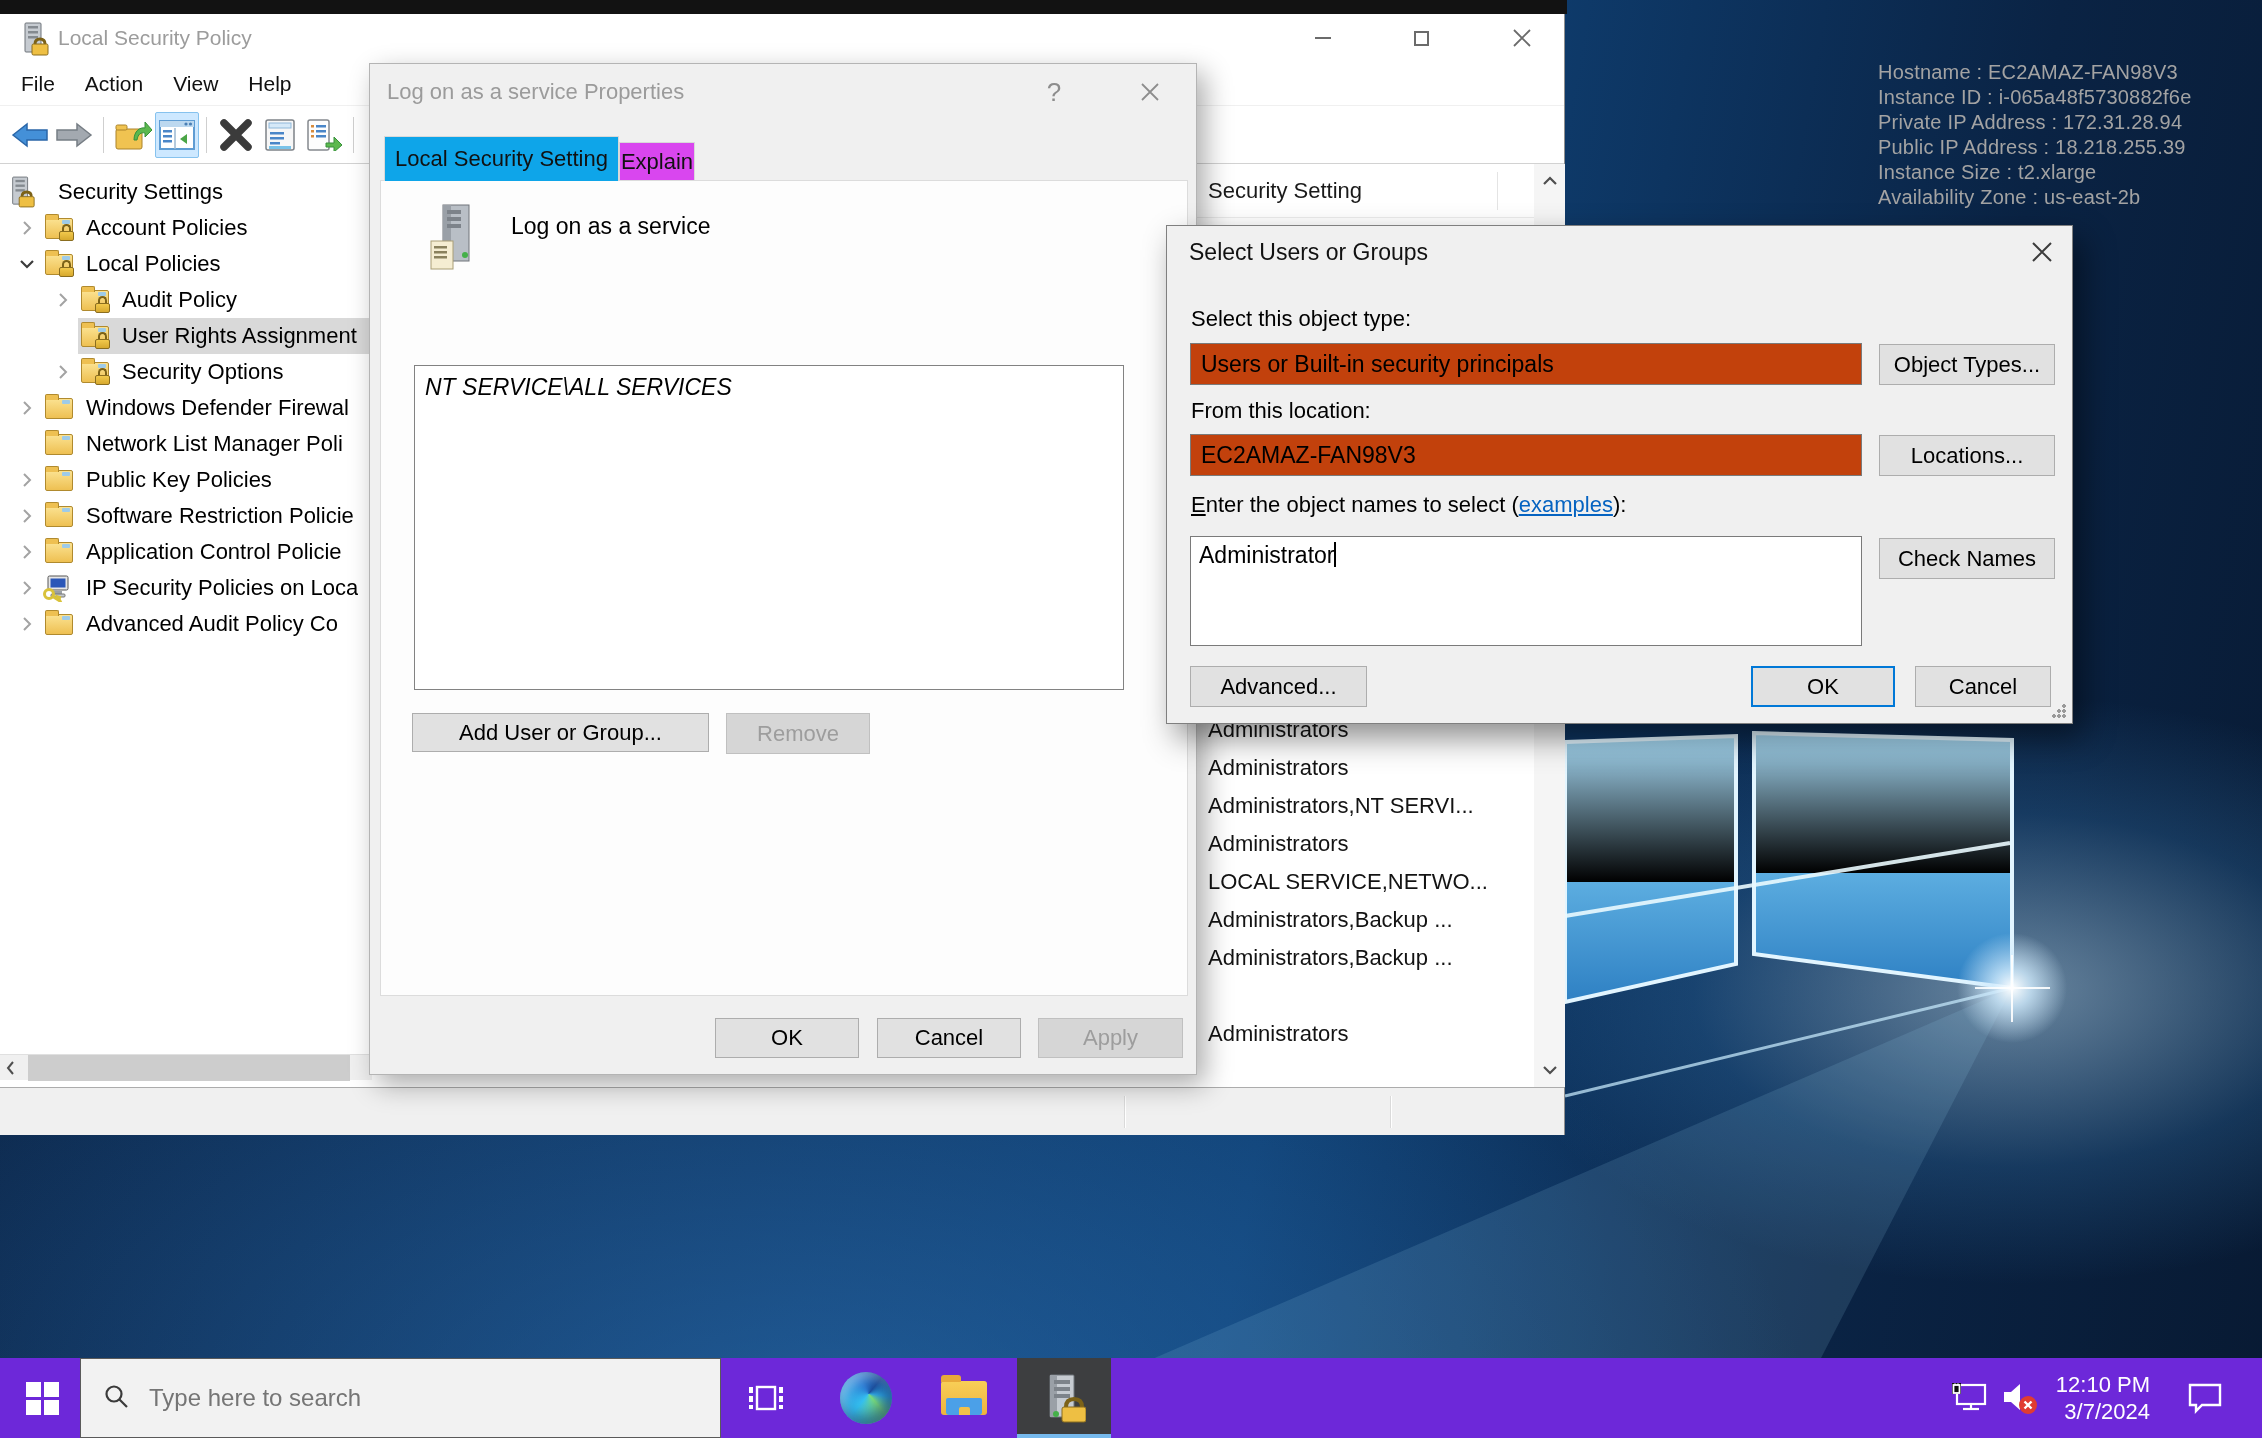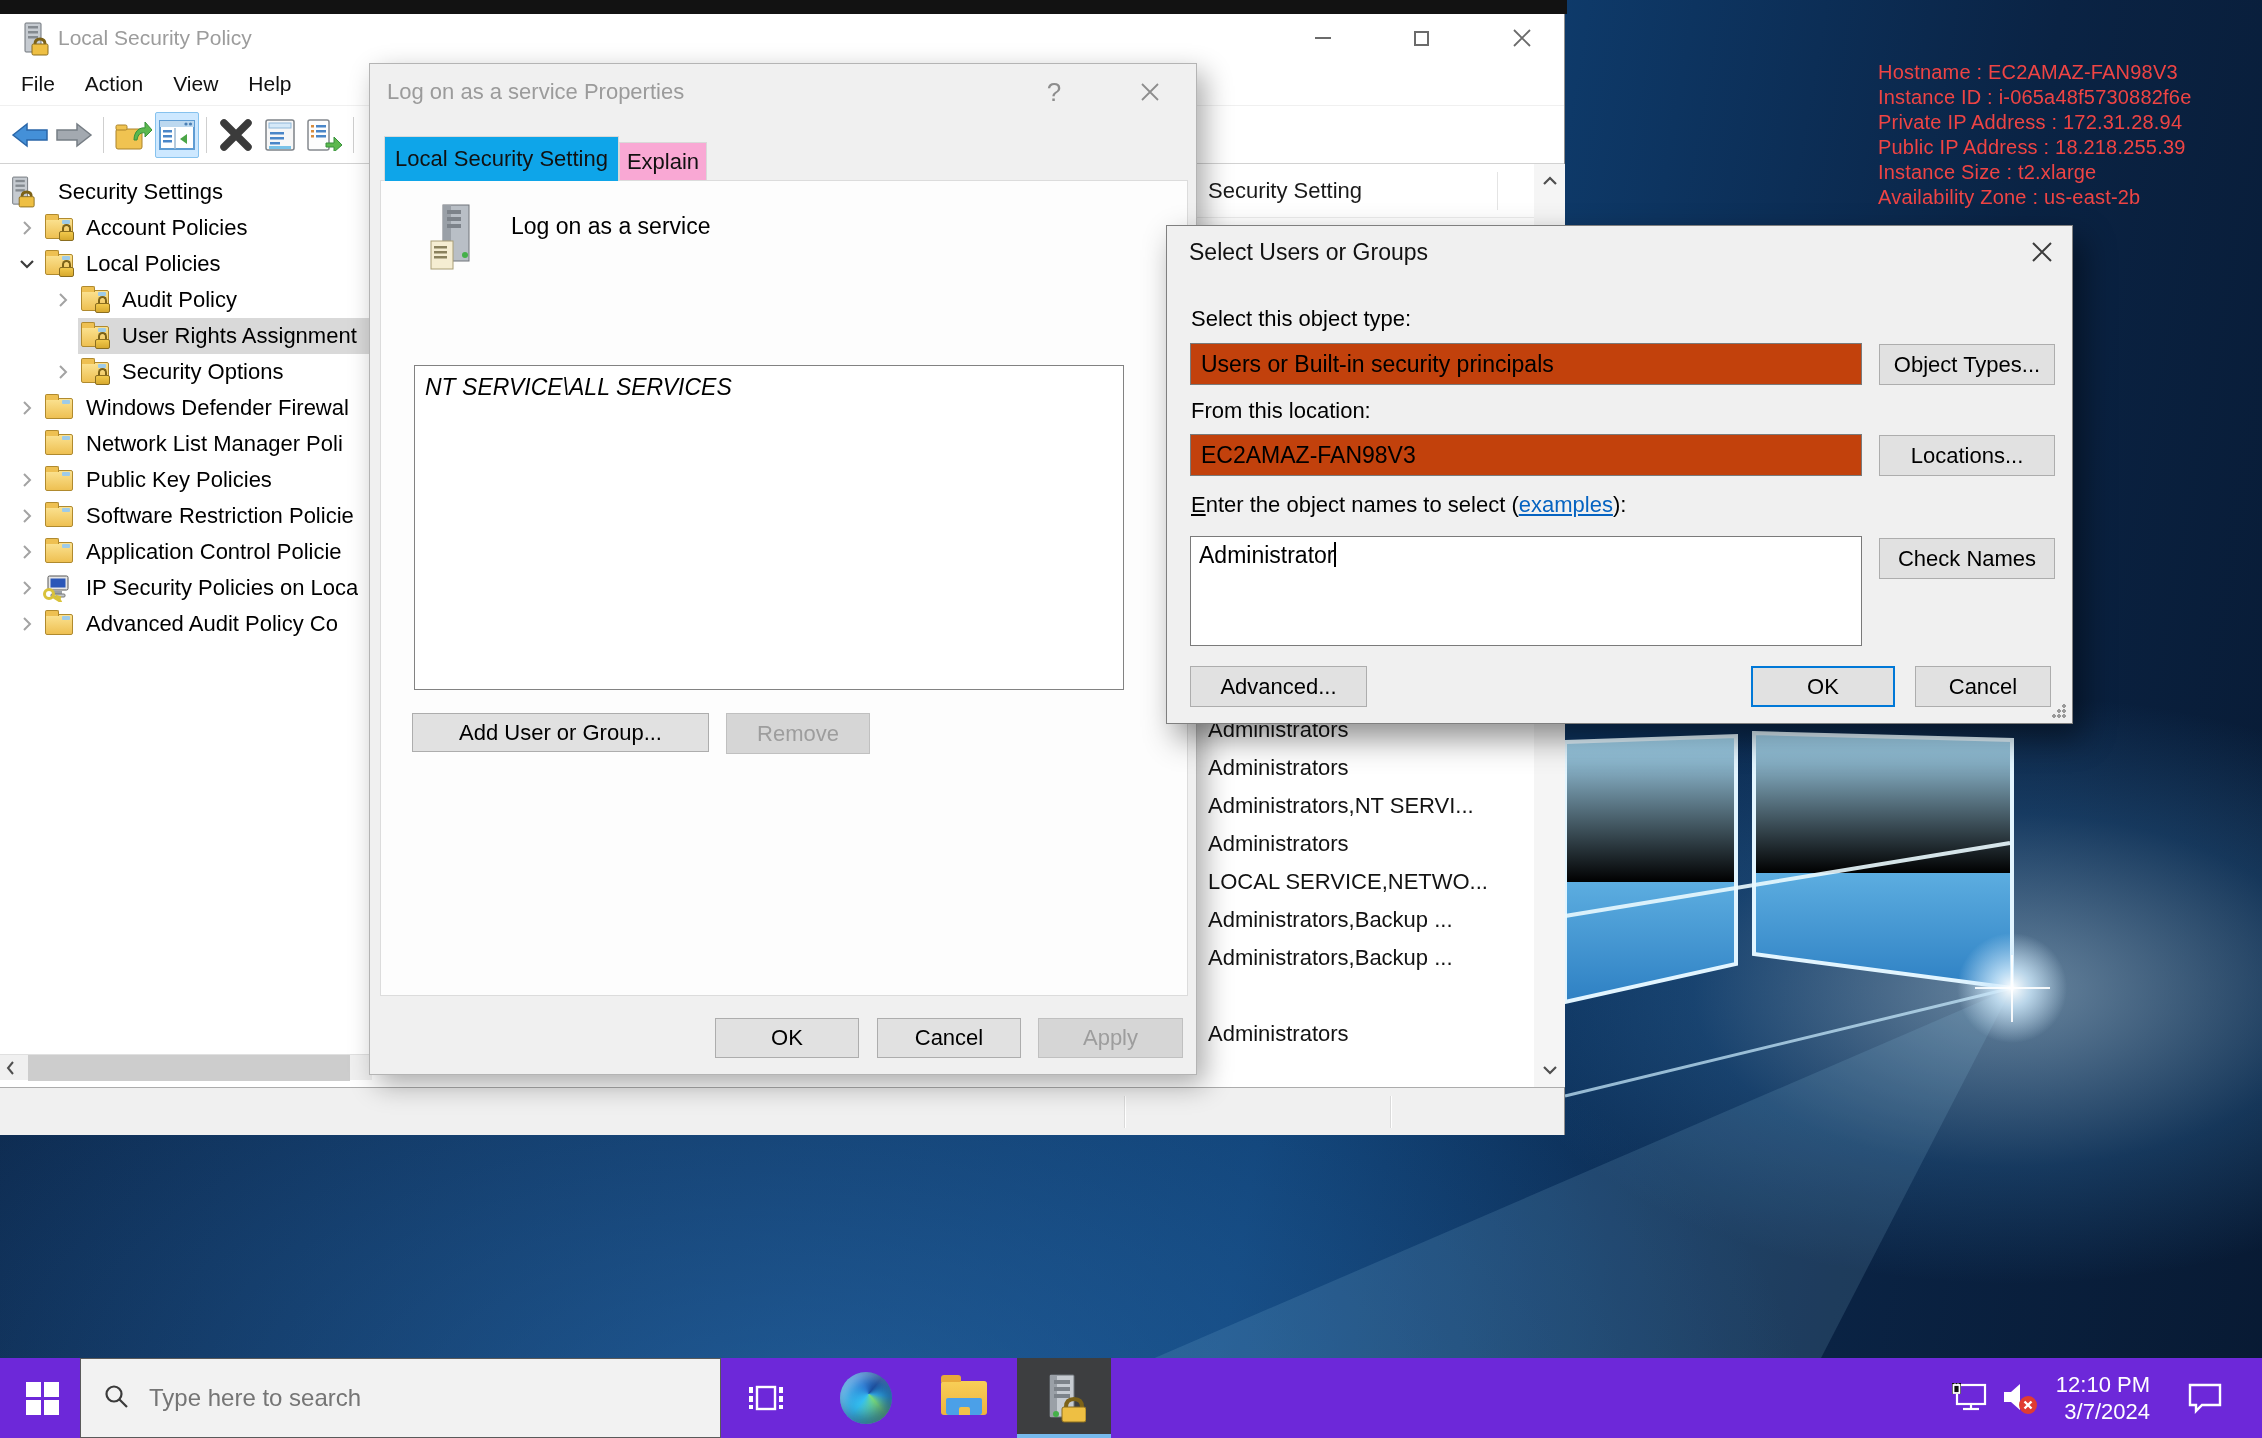--- a/index.html
+++ b/index.html
@@ -7,21 +7,21 @@
   .screen{position:relative;width:2262px;height:1438px;overflow:hidden;background:#0a1f3c;}
 
   
   .wallpaper{position:absolute;inset:0;
     background:
       radial-gradient(760px 420px at 2012px 990px, rgba(200,235,255,.50), rgba(70,150,215,.22) 42%, transparent 70%),
       radial-gradient(1500px 760px at 820px 1420px, rgba(45,118,188,.55), transparent 66%),
       linear-gradient(100deg,#0e2a4e 0%,#103764 38%,#0f3f72 58%,#0a2344 82%,#081a33 100%);}
   .wallpaper svg{position:absolute;left:0;top:0;}
 
-  .ec2-info{position:absolute;left:1878px;top:60px;color:#ef4444;font-size:20px;line-height:25px;letter-spacing:.2px;}
+  .ec2-info{position:absolute;left:1878px;top:60px;color:#a3a3a3;font-size:20px;line-height:25px;letter-spacing:.2px;}
 
   .top-strip{position:absolute;left:0;top:0;width:1567px;height:14px;background:#121212;}
 
   
   .main-window{position:absolute;left:0;top:14px;width:1565px;height:1121px;background:#fff;
     border-right:1px solid #8f8f8f;border-bottom:2px solid #8f8f8f;}
   .titlebar{position:absolute;left:0;top:0;width:100%;height:48px;background:#fff;}
   .win-ico{position:absolute;left:20px;top:8px;}
   .win-title{position:absolute;left:58px;top:0;line-height:48px;font-size:21px;color:#9c9c9c;}
   .capbtn{position:absolute;top:0;width:54px;height:48px;display:flex;align-items:center;justify-content:center;}
@@ -71,21 +71,21 @@
   .ssep{position:absolute;top:8px;width:2px;height:32px;background:#dadada;border-right:1px solid #fff;}
 
   
   .dlg{position:absolute;background:#f0f0f0;}
   .props-dlg{left:369px;top:63px;width:828px;height:1012px;border:1px solid #b4b4b4;box-shadow:8px 10px 26px rgba(0,0,0,.33);}
   .props-dlg .dtitle{position:absolute;left:17px;top:0;line-height:56px;font-size:22px;color:#9b9b9b;}
   .dcap{position:absolute;top:0;width:64px;height:56px;display:flex;align-items:center;justify-content:center;font-size:26px;color:#8d8d8d;}
   .props-help{left:652px}.props-close{left:748px}
   .tab{position:absolute;font-size:22px;color:#111;display:flex;align-items:center;justify-content:center;}
   .tab.active{left:14px;top:72px;width:235px;height:45px;background:#0ea5e9;border:1px solid #d9d9d9;border-bottom:none;z-index:2;}
-  .tab.inactive{left:249px;top:78px;width:88px;height:39px;background:#f9a8d4;border:1px solid #d9d9d9;border-bottom:none;}
+  .tab.inactive{left:249px;top:78px;width:76px;height:39px;background:#d946ef;border:1px solid #d9d9d9;border-bottom:none;}
   .tabpanel{position:absolute;left:10px;top:116px;width:808px;height:816px;background:#fdfdfd;border:1px solid #dcdcdc;}
   .pol-ico{position:absolute;left:48px;top:22px;}
   .pol-name{position:absolute;left:130px;top:32px;font-size:23px;color:#000;}
   .members{position:absolute;left:33px;top:184px;width:710px;height:325px;background:#fff;border:1px solid #828282;font-size:23px;color:#000;padding:8px 10px;font-style:italic;}
   .btn{display:flex;align-items:center;justify-content:center;background:#e1e1e1;border:1px solid #adadad;font-size:22px;color:#000;}
   .btn.disabled{background:#d6d6d6;border-color:#c0c0c0;color:#9d9d9d;}
   .btn.default{border:2px solid #0078d7;}
   .props-add{position:absolute;left:31px;top:532px;width:297px;height:39px;}
   .props-remove{position:absolute;left:345px;top:532px;width:144px;height:41px;}
   .props-ok{position:absolute;left:345px;top:954px;width:144px;height:40px;}

